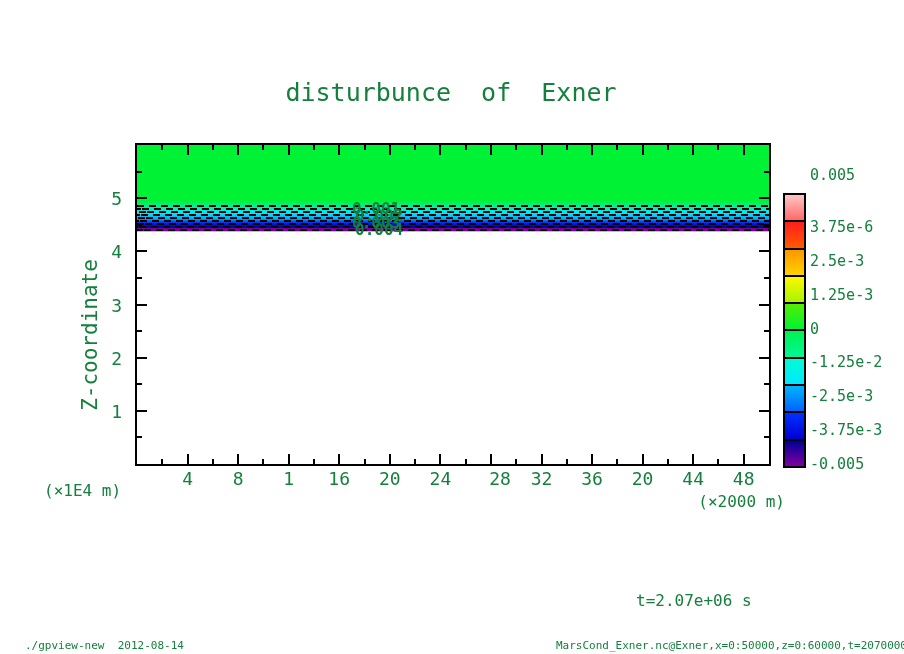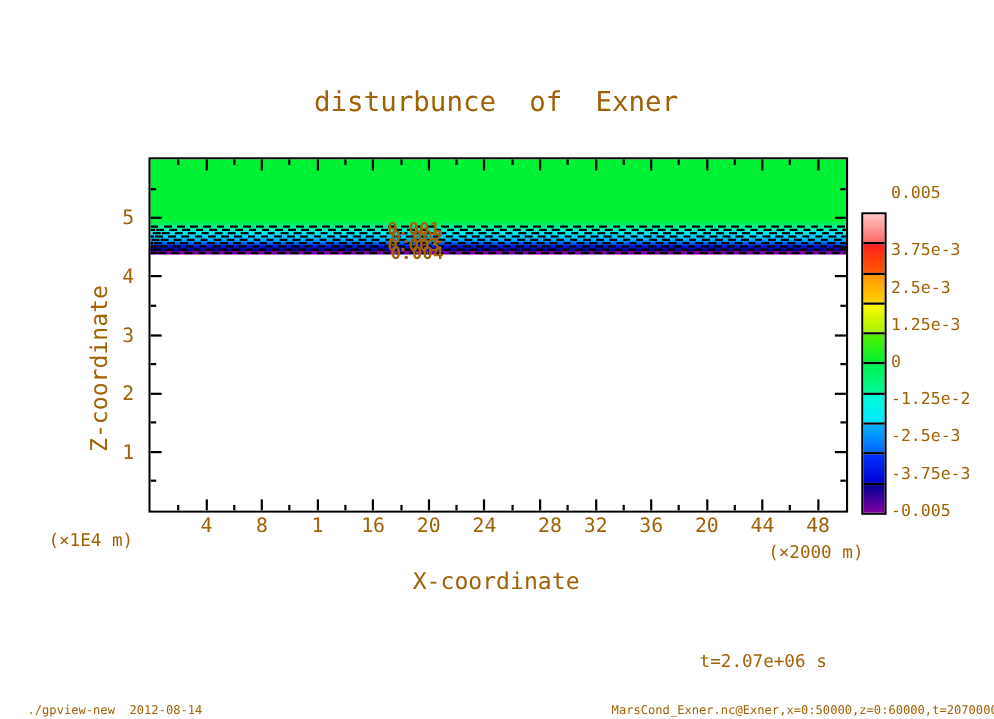--- a/index.html
+++ b/index.html
@@ -1,18 +1,18 @@
 <!DOCTYPE html>
 <html><head>
 <meta charset="utf-8">
 <style>
   html,body{margin:0;padding:0;background:#fff;}
   #canvas{
     position:relative;width:904px;height:654px;background:#ffffff;overflow:hidden;
-    font-family:"DejaVu Sans Mono", monospace;color:#a16207;
+    font-family:"DejaVu Sans Mono", monospace;color:#15803d;
   }
   .abs{position:absolute;}
   #chart-title{
     left:135px;top:78px;width:632px;text-align:center;
     font-size:25px;white-space:pre;letter-spacing:0px;
   }
   #plot-frame{
     left:135px;top:143px;width:632px;height:319px;
     border:2px solid #000;background:#fff;
   }
@@ -158,39 +158,38 @@
     </div>
   <div id="ytick-labels">
       <div class="yticklabel abs" style="top: 188.2px;">5</div>
       <div class="yticklabel abs" style="top: 241.3px;">4</div>
       <div class="yticklabel abs" style="top: 294.5px;">3</div>
       <div class="yticklabel abs" style="top: 347.7px;">2</div>
       <div class="yticklabel abs" style="top: 400.8px;">1</div>
     </div>
 
   <div class="abs" id="z-axis-label">Z-coordinate</div>
-  <div class="abs" id="x-axis-label">X-coordinate</div>
   <div class="abs" id="z-axis-unit">(×1E4 m)</div>
   <div class="abs" id="x-axis-unit">(×2000 m)</div>
 
   <div class="abs" id="colorbar">
       <div class="cbar-seg" style="background: linear-gradient(rgb(255, 196, 196), rgb(255, 106, 106));"></div>
       <div class="cbar-seg" style="background: linear-gradient(rgb(255, 30, 30), rgb(255, 90, 0));"></div>
       <div class="cbar-seg" style="background: linear-gradient(rgb(255, 150, 0), rgb(255, 210, 0));"></div>
       <div class="cbar-seg" style="background: linear-gradient(rgb(253, 248, 0), rgb(168, 244, 0));"></div>
       <div class="cbar-seg" style="background: linear-gradient(rgb(85, 238, 0), rgb(0, 242, 53));"></div>
       <div class="cbar-seg" style="background: linear-gradient(rgb(0, 242, 78), rgb(0, 248, 152));"></div>
       <div class="cbar-seg" style="background: linear-gradient(rgb(0, 252, 210), rgb(0, 232, 255));"></div>
       <div class="cbar-seg" style="background: linear-gradient(rgb(0, 180, 255), rgb(0, 100, 255));"></div>
       <div class="cbar-seg" style="background: linear-gradient(rgb(0, 50, 255), rgb(0, 0, 210));"></div>
       <div class="cbar-seg" style="background: linear-gradient(rgb(0, 0, 150), rgb(128, 0, 160));"></div>
     </div>
   <div id="colorbar-labels">
       <div class="cbar-label abs" style="top: 166px;">0.005</div>
-      <div class="cbar-label abs" style="top: 217.9px;">3.75e-3</div>
+      <div class="cbar-label abs" style="top: 217.9px;">3.75e-6</div>
       <div class="cbar-label abs" style="top: 251.8px;">2.5e-3</div>
       <div class="cbar-label abs" style="top: 285.6px;">1.25e-3</div>
       <div class="cbar-label abs" style="top: 319.5px;">0</div>
       <div class="cbar-label abs" style="top: 353.4px;">-1.25e-2</div>
       <div class="cbar-label abs" style="top: 387.3px;">-2.5e-3</div>
       <div class="cbar-label abs" style="top: 421.1px;">-3.75e-3</div>
       <div class="cbar-label abs" style="top: 455px;">-0.005</div>
     </div>
 
   <div class="abs" id="time-annotation">t=2.07e+06 s</div>

